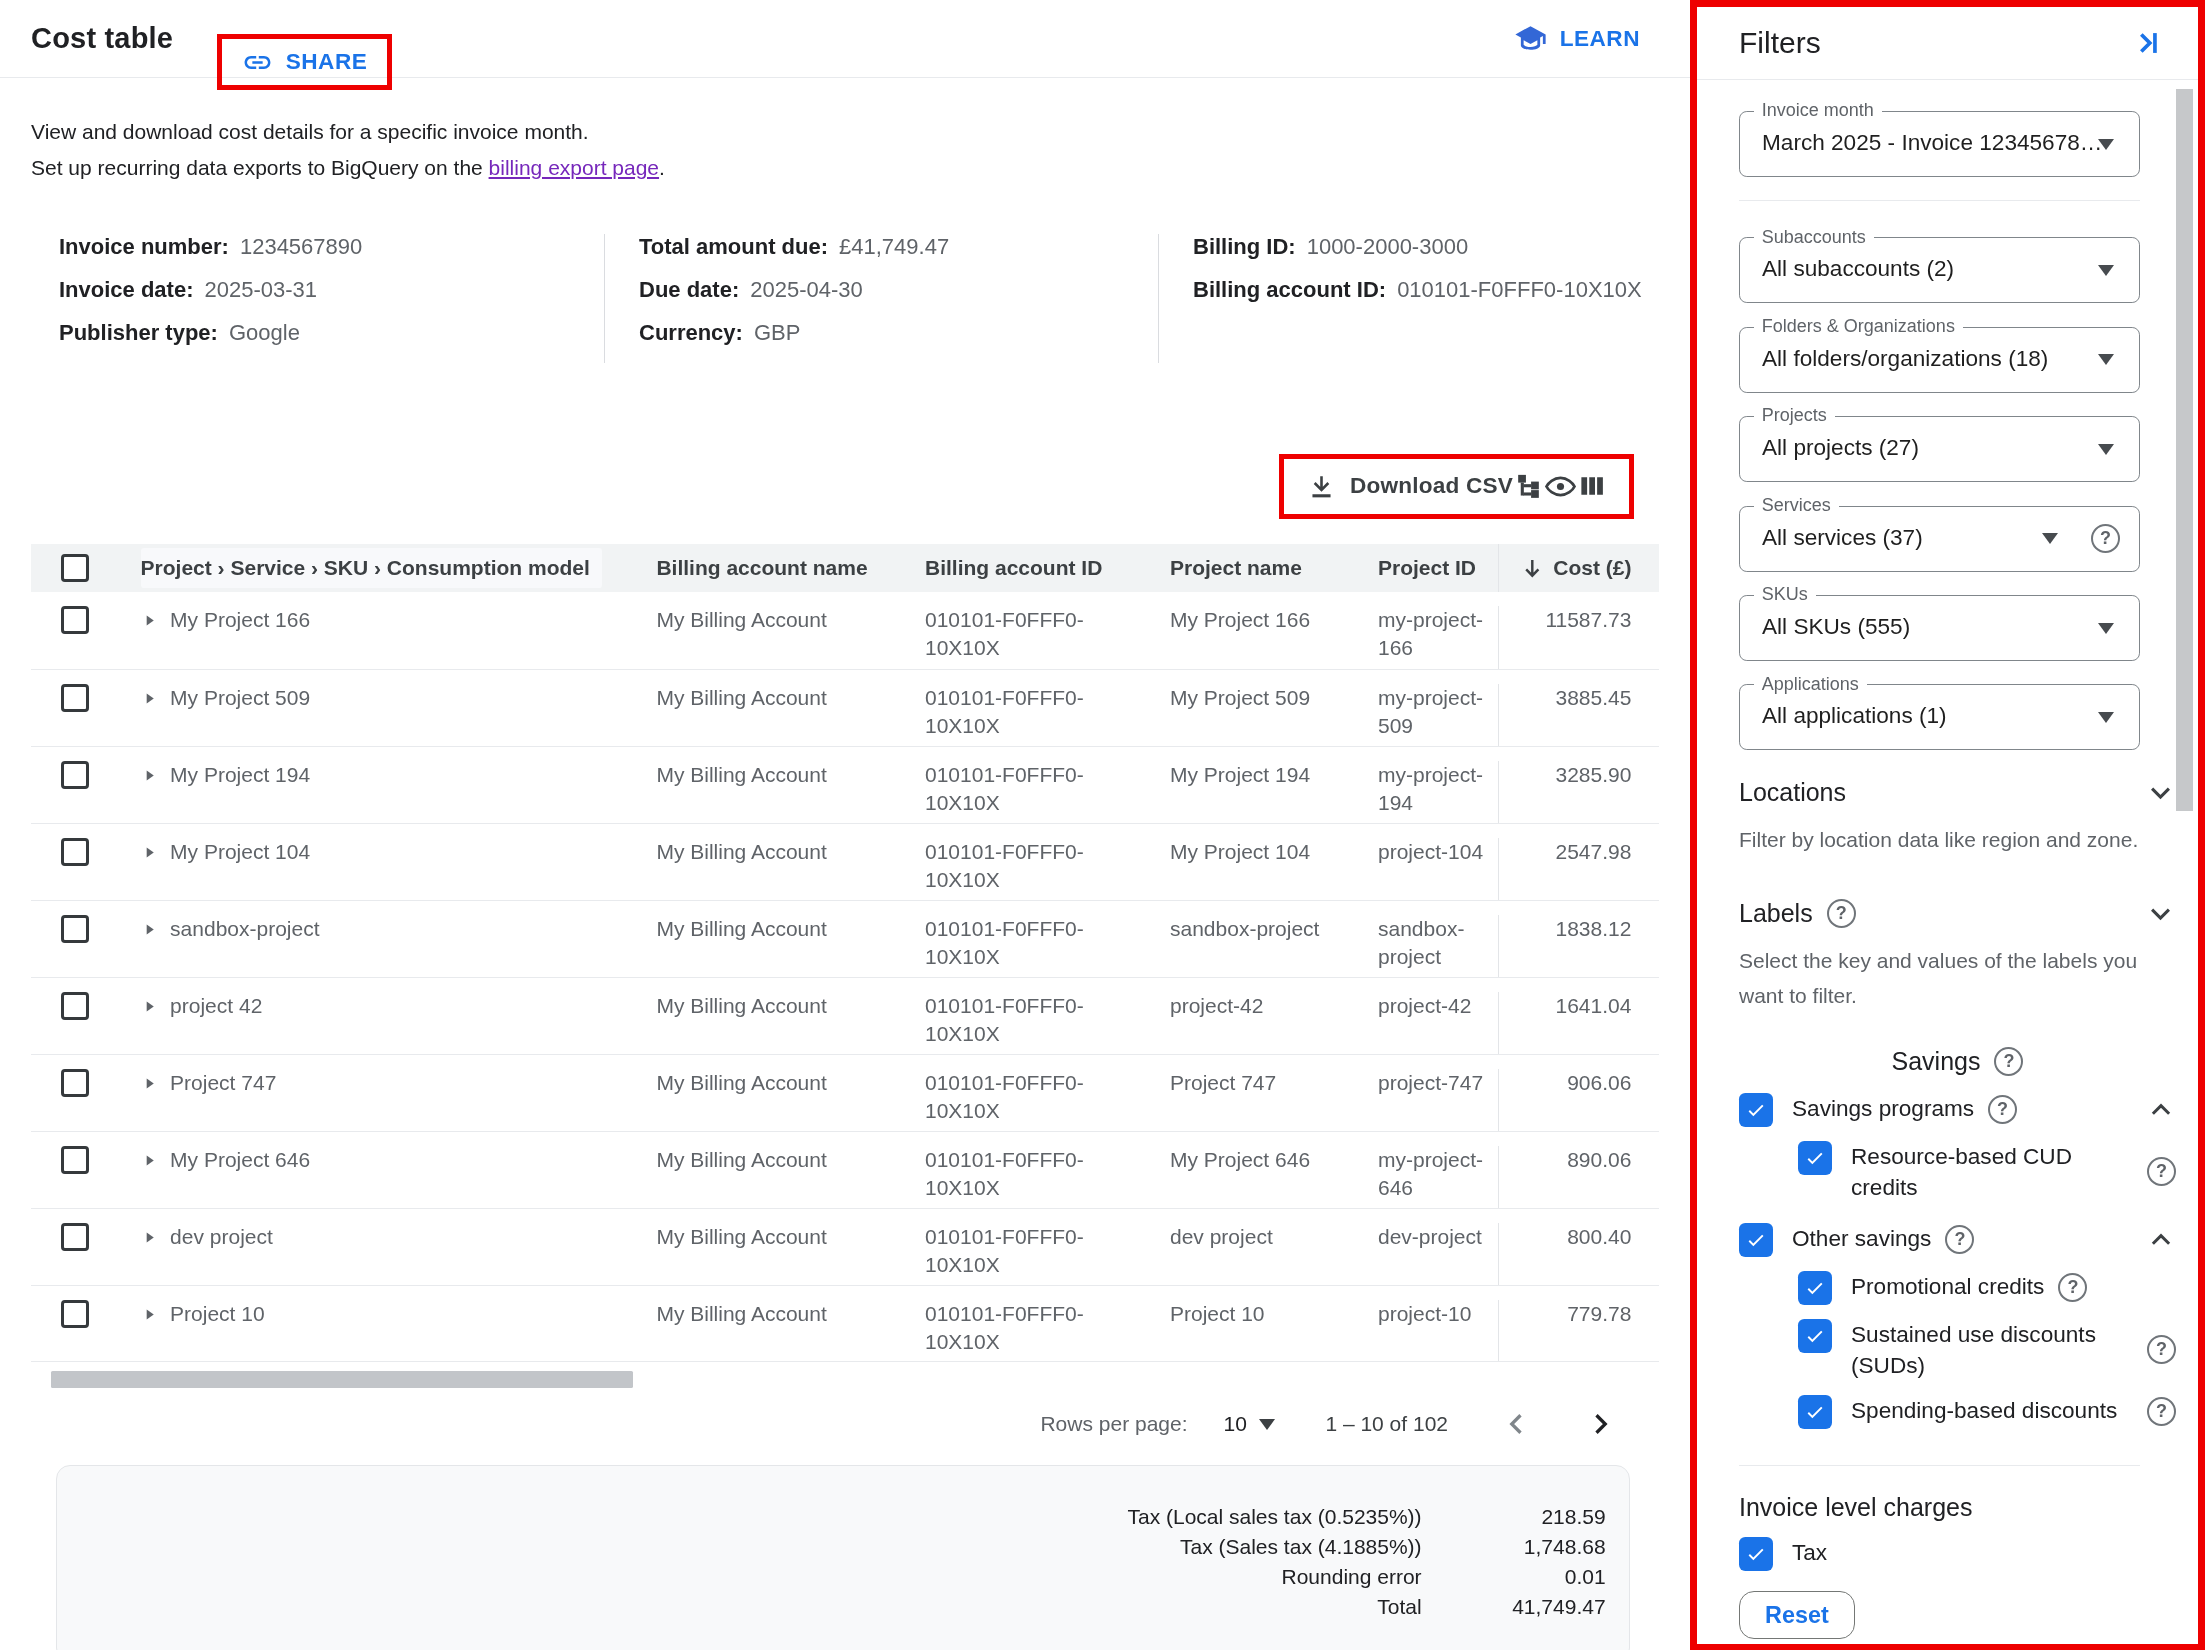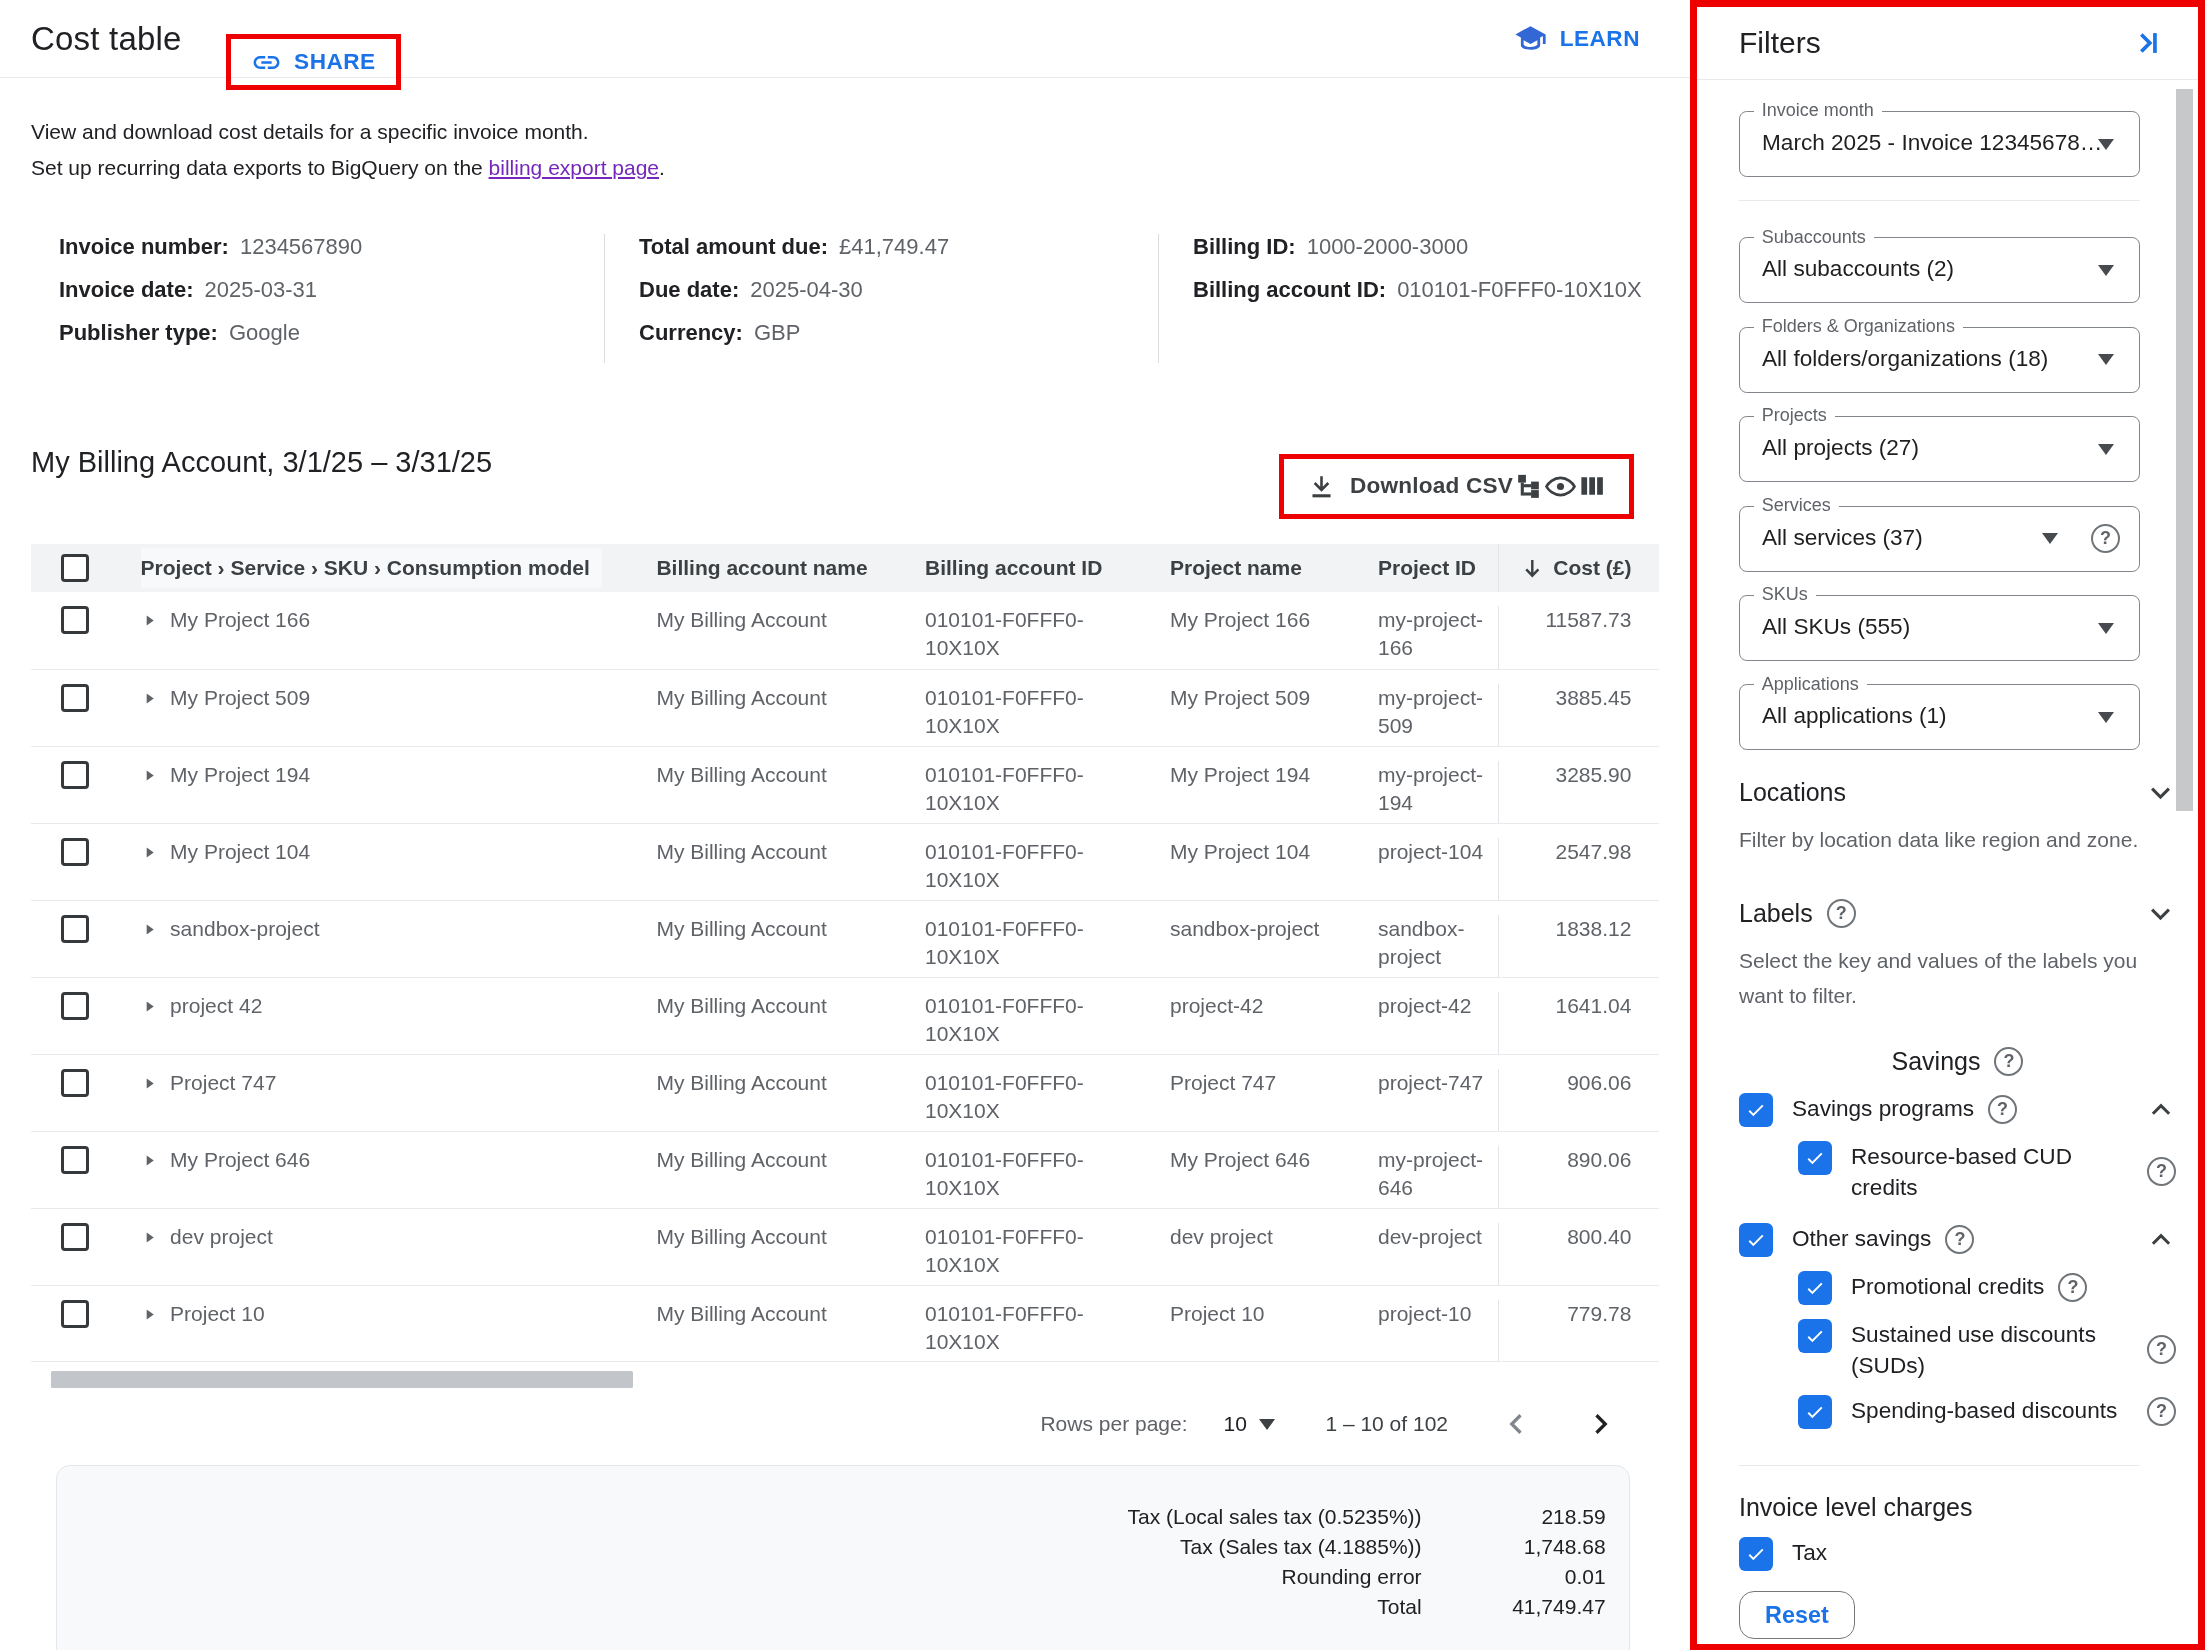--- a/index.html
+++ b/index.html
@@ -5,21 +5,21 @@
   * { margin:0; padding:0; box-sizing:border-box; }
   html,body { background:#fff; }
   .page {
     position:relative; width:2205px; height:1651px; overflow:hidden; background:#fff;
     font-family:"Liberation Sans","DejaVu Sans",sans-serif; color:#202124;
     -webkit-font-smoothing:antialiased;
   }
   
   .main { position:absolute; left:0; top:0; width:1690px; height:1651px; background:#fff; }
   .topbar { height:78px; display:flex; align-items:center; padding:0 50px 0 31px; border-bottom:1.6px solid #e8eaed; }
-  .page-title { font-size:33px; font-weight:400; color:#202124; letter-spacing:0.2px; }
+  .page-title { font-size:29px; font-weight:700; color:#202124; letter-spacing:0.2px; }
   .annot { border:5.5px solid #ee0000;margin-top:47px; }
   .annot-share { margin-left:44px; padding:7.8px 20px; display:flex; align-items:center; }
   .txt-btn { display:flex; align-items:center; gap:12.5px; background:none; border:none; cursor:pointer;
              color:#1a73e8; font-family:inherit; font-size:22.6px; font-weight:700; letter-spacing:0.5px; }
   .learn-btn { margin-left:auto; }
   .content { padding:0 31px; }
   .intro { margin-top:36px; font-size:21px; line-height:36px; color:#202124; }
   .intro a { color:#7627bb; text-decoration:underline; }
   
   .invoice { margin-top:48px; display:flex; padding-left:0; }
@@ -183,21 +183,20 @@
             <span class="inv-val">1000-2000-3000</span>
           </div>
           <div class="inv-row">
             <span class="inv-label">Billing account ID:</span>
             <span class="inv-val">010101-F0FFF0-10X10X</span>
           </div>
         </div>
       </div>
 
       <div class="section-row">
-        <h2 class="section-title">My Billing Account, 3/1/25 – 3/31/25</h2>
         <div class="annot annot-toolbar">
           <button class="dl-btn">
             <span>
               <svg width="31" height="31" viewBox="0 0 24 24" fill="#3c4043">
                   <path d="M11 4h2v8.2l3.6-3.6L18 10l-6 6-6-6 1.4-1.4L11 12.2V4z"></path>
                   <rect x="5" y="18" width="14" height="2.4"></rect>
                 </svg>
             </span>
             <span>Download CSV</span>
           </button>

